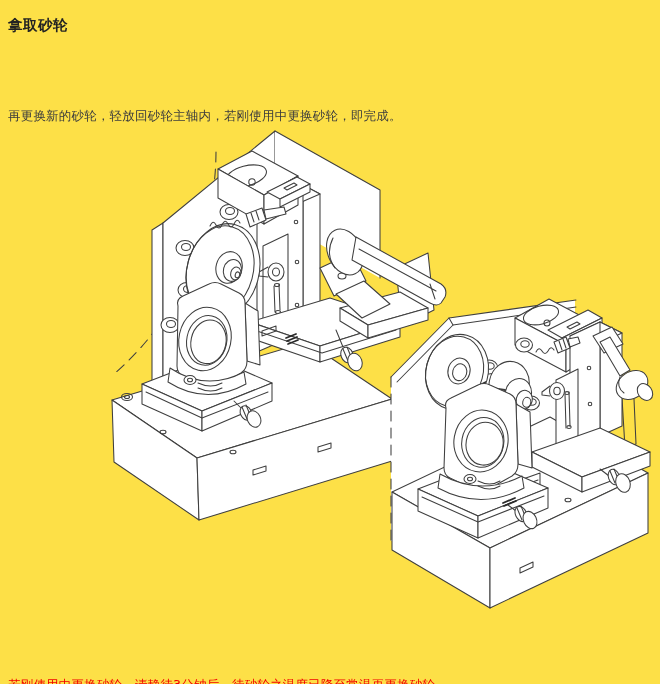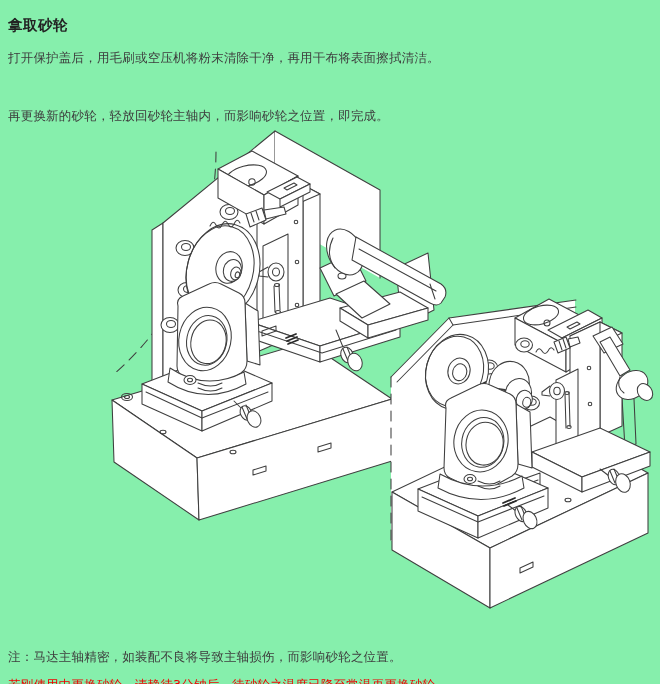--- a/index.html
+++ b/index.html
@@ -1,17 +1,17 @@
 <!DOCTYPE html>
 <html><head>
 <meta charset="utf-8">
 <style>
   html,body{margin:0;padding:0;background:#fff;}
   .page{
-    position:relative;width:660px;height:684px;background:#86efac;overflow:hidden;
+    position:relative;width:660px;height:684px;background:#fde047;overflow:hidden;
     font-family:"DejaVu Sans","Liberation Sans",sans-serif;color:#3d3d3d;
   }
   .page-title{
     position:absolute;left:8px;top:6px;font-size:14.5px;font-weight:bold;color:#222;
     letter-spacing:.5px;white-space:nowrap;
   }
   .step{
     position:absolute;left:8px;font-size:12.5px;color:#3d3d3d;white-space:nowrap;letter-spacing:.2px;
   }
   .step-1{top:37px;}
@@ -30,22 +30,21 @@
   .dash{stroke-dasharray:10 7;}
   .gib{fill:none;stroke:#2a2a2a;stroke-width:1.8;stroke-linecap:round;}
   .arrowfill{fill:#2e2e2e;stroke:none;}
 </style>
 </head>
 <body>
 
 <div class="page">
 
   <h1 class="page-title">拿取砂轮</h1>
-  <p class="step step-1">打开保护盖后，用毛刷或空压机将粉末清除干净，再用干布将表面擦拭清洁。</p>
-  <p class="step step-3">再更换新的砂轮，轻放回砂轮主轴内，而影响砂轮之位置，即完成。</p>
+  <p class="step step-3">再更换新的砂轮，轻放回砂轮主轴内，若刚使用中更换砂轮，即完成。</p>
 
   <svg class="figure" width="660" height="684" viewBox="0 0 660 684" xmlns="http://www.w3.org/2000/svg">
 
     <g>
 
       <path class="ln dash" d="M216 152 A296 296 0 0 1 114 374"></path>
 
       <g>
         <path class="fw" d="M152 230 L163 223 L163 408 L152 415 Z"></path>
         <path class="fw" d="M163 223 L275 131 L275 305 L163 397 Z"></path>
@@ -317,15 +316,14 @@
           <ellipse class="ln" cx="485" cy="443" rx="18.5" ry="21.5"></ellipse>
         </g>
         <path class="fw" d="M440 474 Q481 497 522 476 L524 488 Q481 511 438 488 Z"></path>
         <path class="ln" d="M478 481 Q490 487 500 481 M478 486 Q490 492 500 486"></path>
         <ellipse class="fw" cx="470" cy="479" rx="6" ry="4.5"></ellipse>
         <ellipse class="ln" cx="470" cy="479" rx="2.5" ry="1.8"></ellipse>
       </g>
     </g>
   </svg>
 
-  <p class="note-text">注：马达主轴精密，如装配不良将导致主轴损伤，而影响砂轮之位置。</p>
   <p class="warning-text">若刚使用中更换砂轮，请静待3分钟后，待砂轮之温度已降至常温再更换砂轮</p>
 </div>
 
 </body></html>

